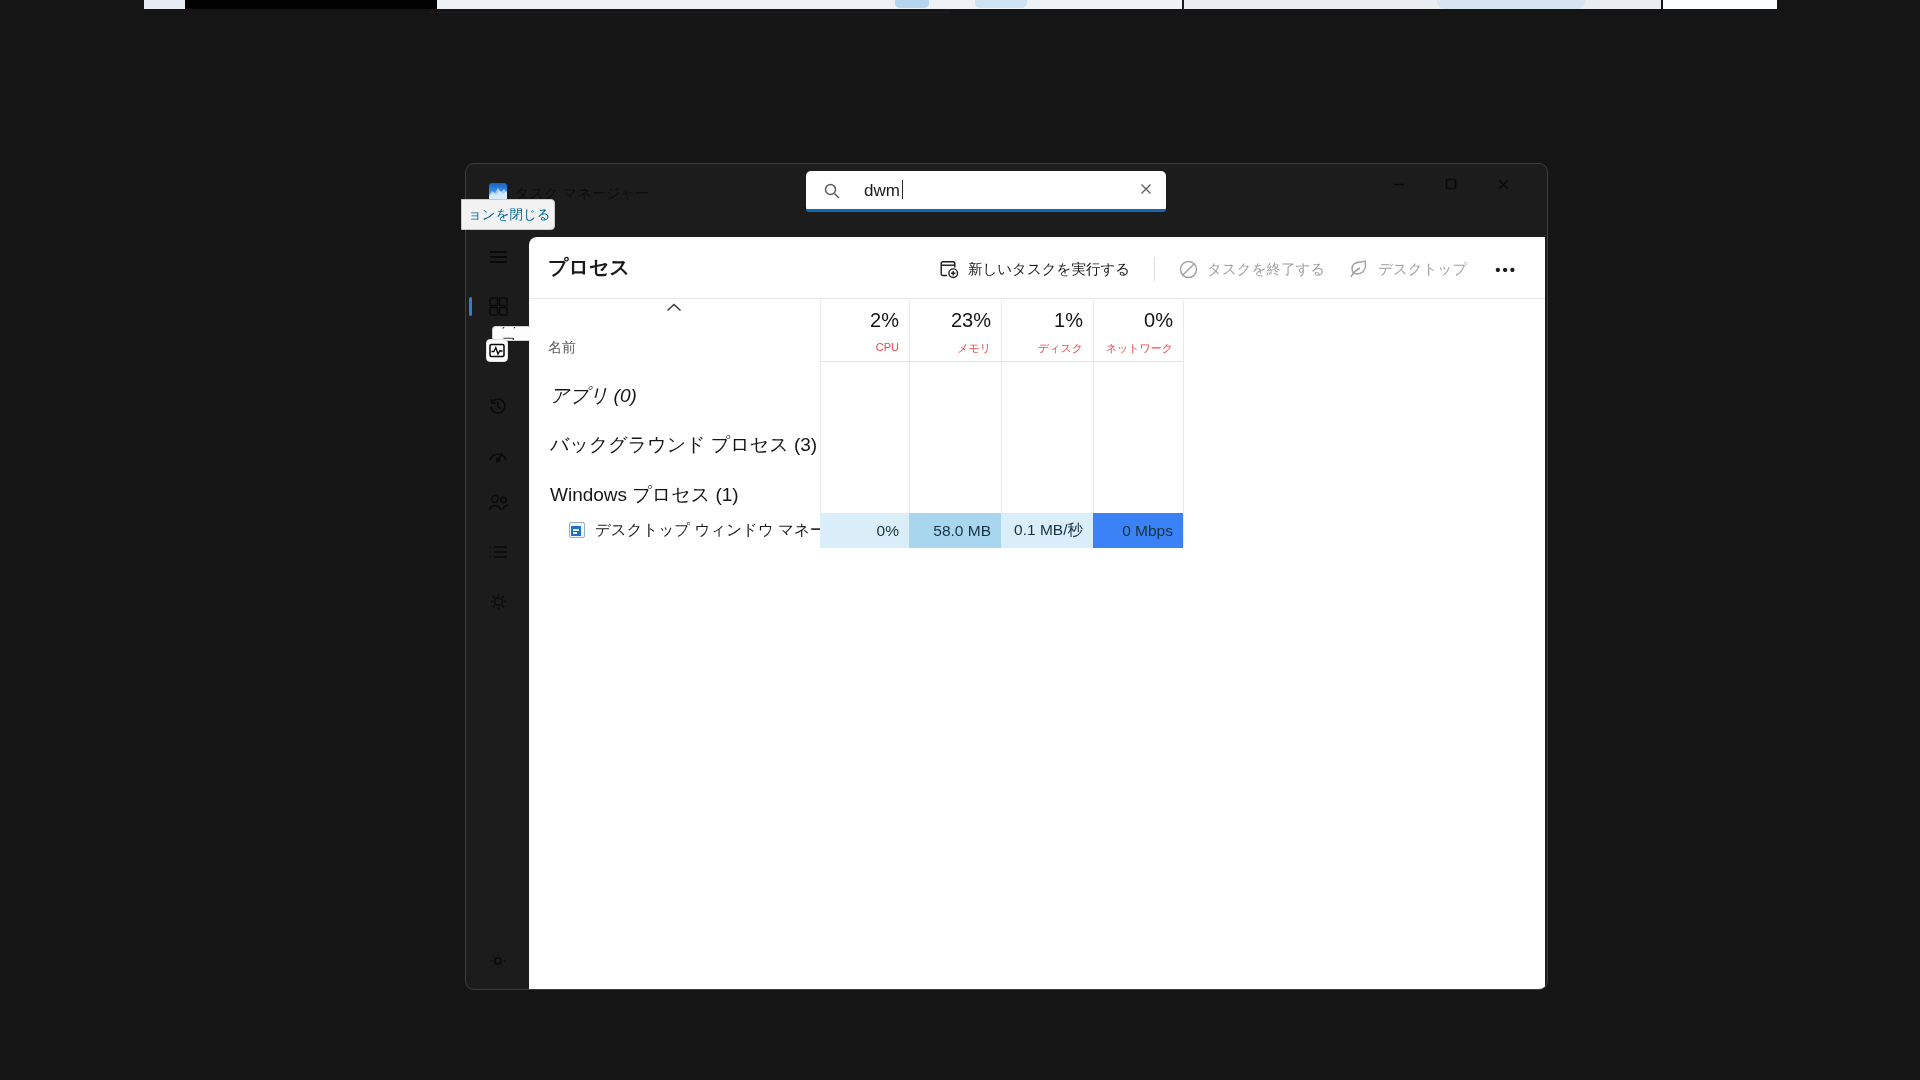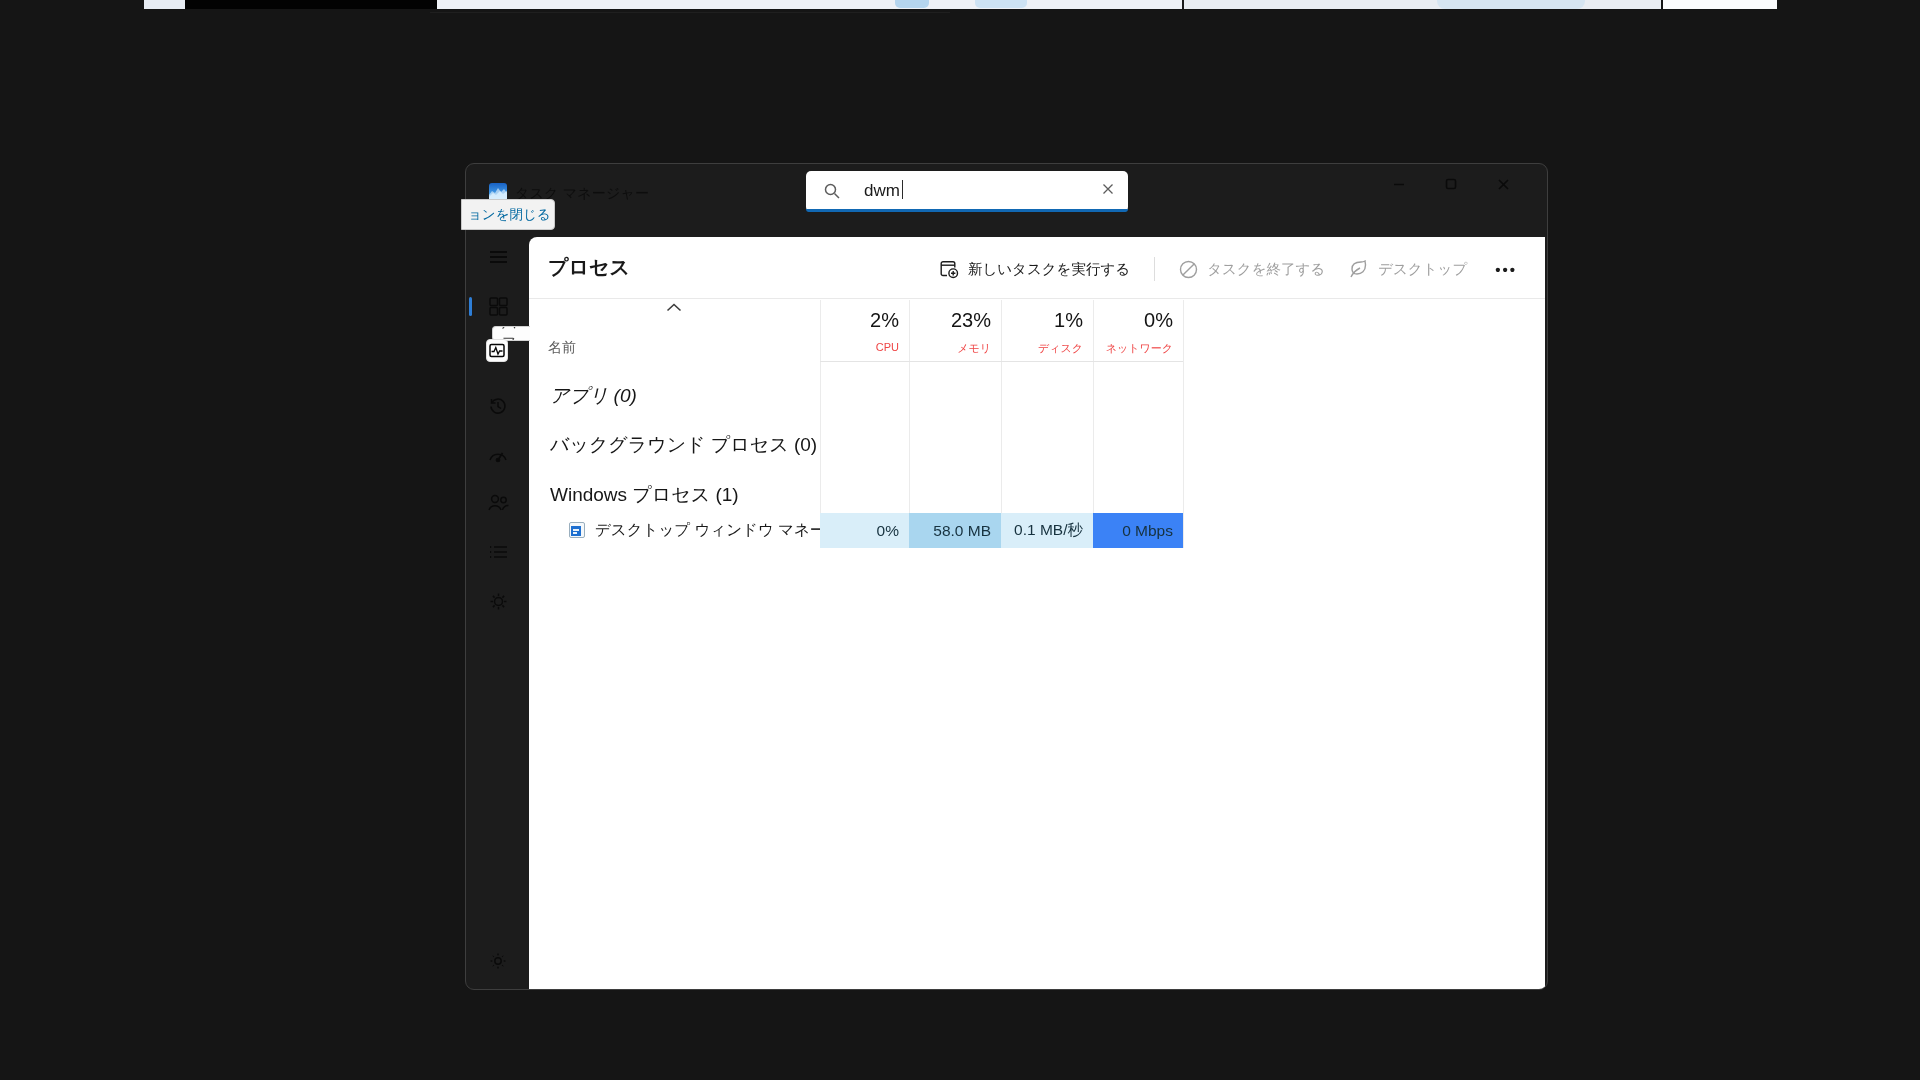--- a/index.html
+++ b/index.html
@@ -71,21 +71,21 @@
   .proc-row{position:absolute;left:0;top:276px;width:1016px;height:35px;}
   .proc-name{position:absolute;left:66px;top:0;height:35px;display:flex;align-items:center;font-size:15.5px;color:#191919;white-space:nowrap;}
   .proc-icon{position:absolute;left:40px;top:9px;width:16px;height:16px;border:1px solid #9aafbe;border-radius:2px;background:#f4f8fb;box-sizing:border-box;}
   .proc-icon .inner{position:absolute;left:1px;top:3px;width:10px;height:10px;background:#1d6fd0;}
   .proc-icon .dash{position:absolute;left:3px;height:1.5px;background:#e8f2fb;width:6px;}
   .cell{position:absolute;top:0;height:35px;display:flex;align-items:center;justify-content:flex-end;
     padding-right:10px;box-sizing:border-box;font-size:15.5px;color:#17323f;white-space:nowrap;}
 
   
   .searchbox{
-    position:absolute;left:806px;top:171px;width:322px;height:41px;
+    position:absolute;left:806px;top:171px;width:360px;height:41px;
     background:#ffffff;border-radius:5px;box-sizing:border-box;
   }
   .searchbox::after{content:"";position:absolute;left:0;right:0;bottom:0;height:3px;background:#1168b3;border-radius:0 0 5px 5px;}
   .search-icon{position:absolute;left:18px;top:12px;color:#5c5c5c;}
   .search-text{position:absolute;left:58px;top:9px;font-size:17px;color:#1a1a1a;}
   .caret{display:inline-block;width:1.5px;height:19px;background:#2b2b2b;vertical-align:-3px;margin-left:2px;}
   .search-clear{position:absolute;right:13px;top:11px;color:#5c5c5c;}
 
   
   .tt-close{
@@ -298,21 +298,21 @@
     </div>
 
     <div class="vdiv" style="left:291px;"></div>
     <div class="vdiv" style="left:380px;"></div>
     <div class="vdiv" style="left:472px;"></div>
     <div class="vdiv" style="left:564px;"></div>
     <div class="vdiv" style="left:654px;"></div>
     <div class="colhdr-underline"></div>
 
     <div class="group-row" style="top:146px;font-style:italic;">アプリ (0)</div>
-    <div class="group-row" style="top:195px;">バックグラウンド プロセス (0)</div>
+    <div class="group-row" style="top:195px;">バックグラウンド プロセス (3)</div>
     <div class="group-row" style="top:245px;">Windows プロセス (1)</div>
 
     <div class="proc-row">
       <div class="proc-icon">
         <div class="inner"></div>
         <div class="dash" style="top:6px;"></div>
         <div class="dash" style="top:9px;width:4px;"></div>
       </div>
       <div class="proc-name">デスクトップ ウィンドウ マネージャー</div>
       <div class="cell" style="left:291px;width:89px;background:#d9eef9;">0%</div>

